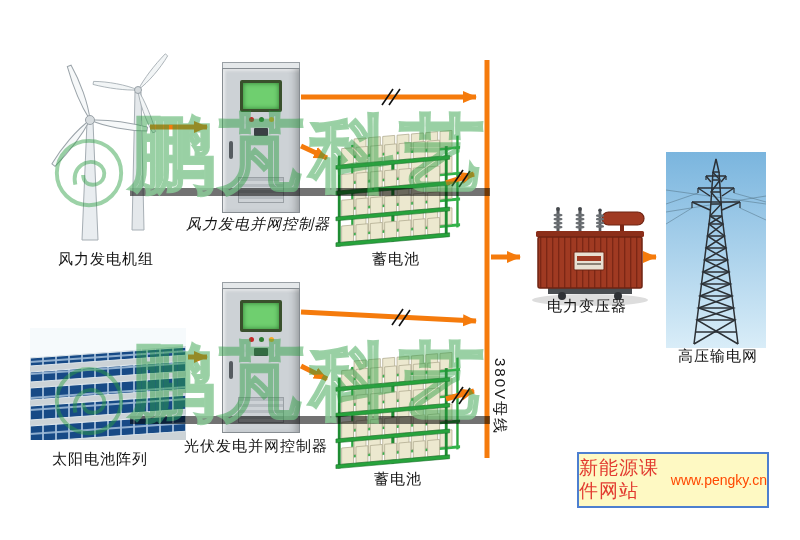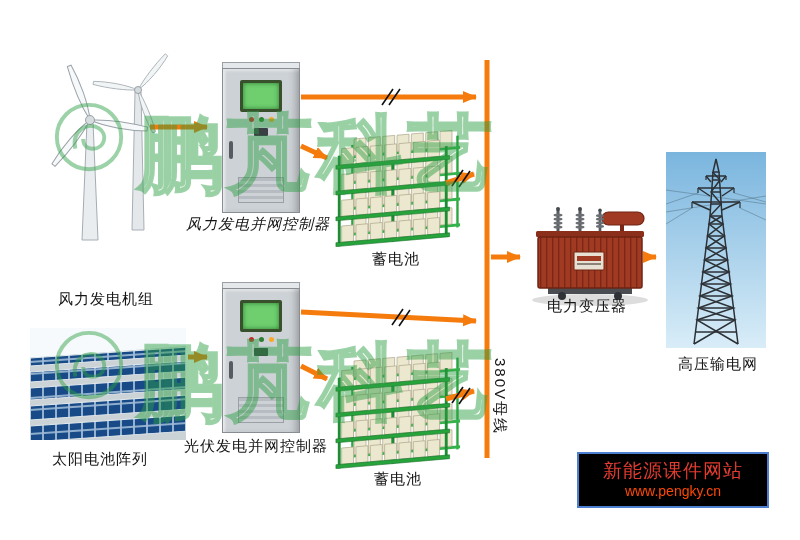--- a/index.html
+++ b/index.html
@@ -1,52 +1,52 @@
 <!DOCTYPE html>
 <html><head>
 <meta charset="utf-8">
 <style>
   html,body{margin:0;padding:0;background:#fff;}
   .canvas{position:relative;width:800px;height:540px;background:#ffffff;overflow:hidden;
           font-family:"Liberation Sans","DejaVu Sans",sans-serif;}
   .node{position:absolute;z-index:1;}
   .overlay{position:absolute;left:0;top:0;z-index:2;pointer-events:none;}
   .lbl{position:absolute;z-index:3;font-size:15px;font-weight:500;color:#151515;letter-spacing:1px;white-space:nowrap;}
-  .lbl-wind{left:58px;top:250px;margin-top:40px;}
+  .lbl-wind{left:58px;top:250px;}
   .lbl-windctl{left:186px;top:215px;font-style:italic;}
   .lbl-bat1{left:372px;top:250px;}
   .lbl-solar{left:52px;top:450px;}
   .lbl-pvctl{left:184px;top:437px;}
   .lbl-bat2{left:374px;top:470px;}
   .lbl-xfmr{left:547px;top:297px;}
-  .lbl-grid{left:678px;top:355px;}
+  .lbl-grid{left:678px;top:347px;}
   .lbl-bus{left:509px;top:358px;transform:rotate(90deg);transform-origin:top left;letter-spacing:2px;}
   
   .cabinet{position:absolute;width:78px;height:150px;z-index:1;}
   .cab-top{height:5px;background:#e5e8ea;border:1px solid #9aa0a5;border-bottom:none;}
   .cab-body{position:relative;height:143px;background:#cdd2d6;border:1.5px solid #878d92;
             box-shadow:inset -7px 0 9px -5px rgba(0,0,0,.3),inset 2px 2px 3px rgba(255,255,255,.6);}
   .cab-screen{width:36px;height:26px;margin:11px auto 5px;background:#6fcf6f;border:3px solid #39502c;
               border-radius:2px;box-shadow:inset 0 0 5px #2e7d32;}
   .cab-leds{display:flex;gap:5px;justify-content:center;}
   .led{width:5px;height:5px;border-radius:50%;}
   .led.red{background:#c62828}.led.grn{background:#2e7d32}.led.ylw{background:#f9a825}
   .cab-slot{width:14px;height:8px;background:#3a3f44;margin:6px auto 0;border-radius:1px;}
   .cab-handle{position:absolute;left:6px;top:72px;width:4px;height:18px;background:#555b60;border-radius:2px;}
   .cab-vent{position:absolute;bottom:9px;left:50%;transform:translateX(-50%);width:44px;height:24px;
             border:1px solid #9aa0a5;background:repeating-linear-gradient(180deg,#b6bcc1 0 3px,#cdd2d6 3px 6px);}
   
-  .wm{position:absolute;display:flex;align-items:flex-start;gap:10px;z-index:4;pointer-events:none;opacity:.55;}
+  .wm{position:absolute;display:flex;align-items:flex-end;gap:2px;z-index:4;pointer-events:none;opacity:.55;text-decoration:underline;}
   .wm-top{left:50px;top:98px;}
   .wm-bottom{left:50px;top:326px;}
   .wm .wm-text{font-size:84px;font-weight:700;letter-spacing:6px;white-space:nowrap;
        color:rgba(120,200,130,0.16);-webkit-text-stroke:2.5px rgba(44,158,66,0.85);}
   
   .footer{position:absolute;left:577px;top:452px;width:188px;height:52px;border:2px solid #4d7fd0;
-          background:#000000;z-index:5;display:flex;flex-direction:column;justify-content:center;align-items:center;}
+          background:#fef9c3;z-index:5;display:flex;flex-direction:row;justify-content:center;align-items:center;}
   .site-name{font-size:19px;color:#e23b30;letter-spacing:1px;line-height:1.2;}
   .site-url{font-size:14px;color:#ff4800;font-weight:400;line-height:1.2;}
   svg{display:block;}
   .svg-defs{position:absolute;width:0;height:0;}
 </style>
 </head>
 <body>
 
 <div class="canvas">
 

